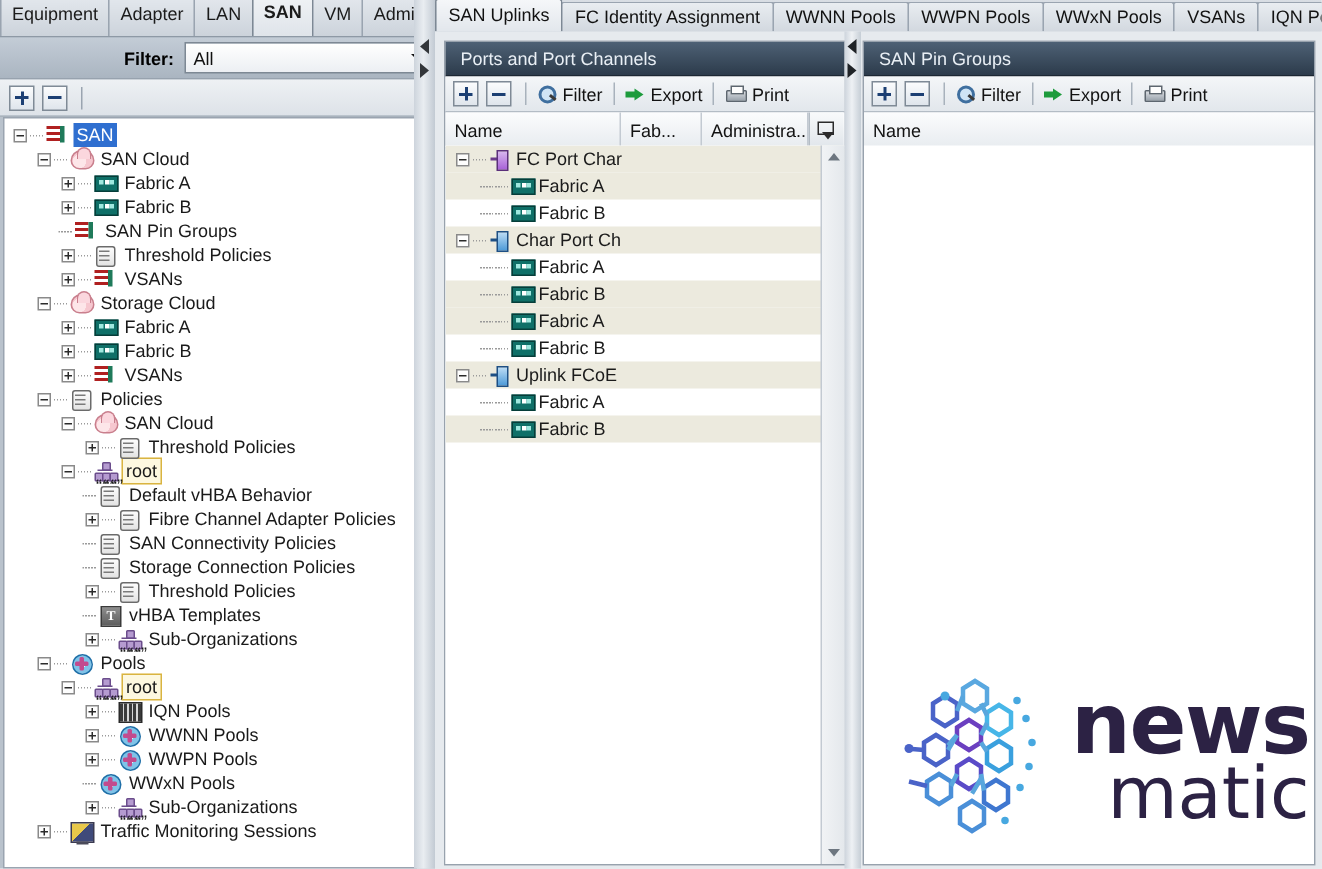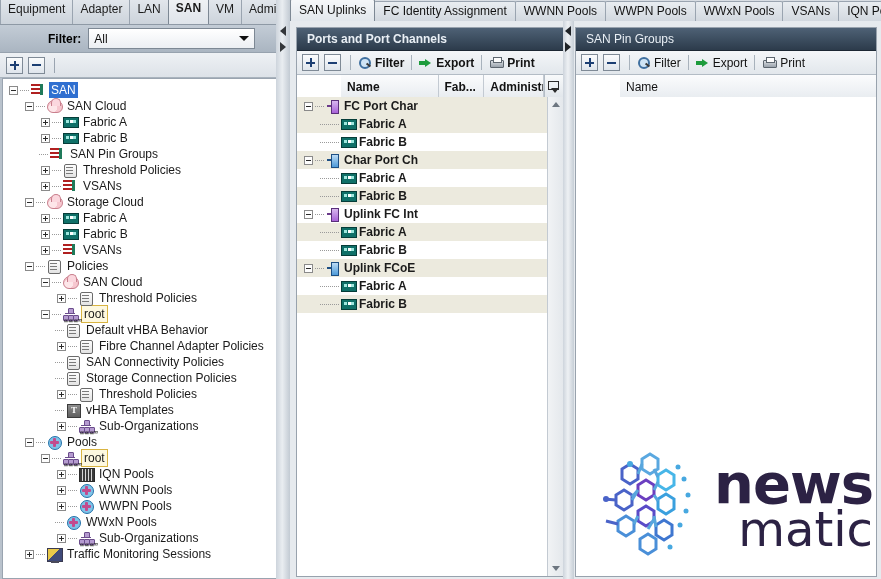--- a/index.html
+++ b/index.html
@@ -25,21 +25,21 @@
     border-radius:3px 3px 0 0;margin-right:-1px;
     white-space:nowrap;cursor:default;
   }
   .nav-tab.active{
     background:linear-gradient(#f3f5f7,#dfe4ea);
     height:23px;line-height:22px;font-weight:bold;border-color:#7d8894;
     position:relative;z-index:3;
   }
   .filter-bar{position:absolute;left:0;top:25px;width:290px;height:27px;
     background:linear-gradient(#c3ccd6,#aab5c1);
-    border-bottom:1px solid #97a2ae;display:flex;align-items:center;}
+    border-bottom:1px solid #97a2ae;display:flex;align-items:center;justify-content:flex-end;}
   .filter-label{font-weight:bold;font-size:12px;color:#000;margin-left:48px;margin-right:7px;}
   .filter-select{
     position:relative;width:165px;height:19px;
     background:linear-gradient(#ffffff,#eceff3);
     border:1px solid #7d8894;display:flex;align-items:center;
   }
   .filter-select .val{font-size:12px;color:#111;padding-left:5px;}
   .filter-arrow{
     position:absolute;right:2px;top:2px;width:16px;height:14px;
     display:flex;align-items:center;justify-content:center;
@@ -151,21 +151,21 @@
   .ico-export:before{content:"";position:absolute;left:0;top:4px;width:7px;height:4px;background:#1d9b3c;}
   .ico-export:after{content:"";position:absolute;left:6px;top:2px;border-top:4px solid transparent;
     border-bottom:4px solid transparent;border-left:6px solid #1d9b3c;}
   .ico-print{width:15px;height:12px;position:relative;display:inline-block;}
   .ico-print:before{content:"";position:absolute;left:1px;top:3px;width:12px;height:6px;
     background:linear-gradient(#d9dde2,#9aa3ac);border:1px solid #5d666f;border-radius:1px;}
   .ico-print:after{content:"";position:absolute;left:4px;top:0px;width:7px;height:4px;
     background:#fdfdfd;border:1px solid #5d666f;}
 
   .grid-head{height:23px;background:linear-gradient(#fbfcfd,#e8ecf0);
-    border-bottom:1px solid #b3bcc5;display:flex;align-items:stretch;position:relative;margin-left:44px;}
+    border-bottom:1px solid #b3bcc5;display:flex;align-items:stretch;position:relative;}
   .gh-cell{display:flex;align-items:center;padding-left:6px;font-size:12px;color:#121212;
     border-right:1px solid #c3cad2;box-sizing:border-box;overflow:hidden;white-space:nowrap;cursor:default;}
   .gh-chooser{width:22px;display:flex;align-items:center;justify-content:center;
     background:linear-gradient(#f8fafb,#e1e6eb);border-left:1px solid #b3bcc5;cursor:default;}
   .ico-chooser{width:12px;height:12px;position:relative;}
   .ico-chooser:before{content:"";position:absolute;left:0;top:0;width:11px;height:9px;border:1px solid #2b2b2b;box-sizing:border-box;}
   .ico-chooser:after{content:"";position:absolute;left:3px;top:7px;border-left:4px solid transparent;
     border-right:4px solid transparent;border-top:5px solid #2b2b2b;}
 
   .grid-body{position:absolute;left:0;right:0;top:69px;bottom:0;background:#ffffff;overflow:hidden;}
@@ -604,21 +604,21 @@
         <div class="wtab"><span>FC Identity Assignment</span></div>
         <div class="wtab"><span>WWNN Pools</span></div>
         <div class="wtab"><span>WWPN Pools</span></div>
         <div class="wtab"><span>WWxN Pools</span></div>
         <div class="wtab"><span>VSANs</span></div>
         <div class="wtab"><span>IQN Pools</span></div>
       </div>
 
     <div class="content">
 
-      <div class="panel" style="left:6px;top:6px;width:266px;height:548px;font-weight:bold;">
+      <div class="panel" style="left:6px;top:6px;width:266px;height:548px;">
         <div class="panel-title">Ports and Port Channels</div>
 
         <div class="panel-toolbar">
           <div class="tb-btn">
             <span class="plus h"></span>
               <span class="plus v"></span>
           </div>
           <div class="tb-btn">
             <span class="minus h"></span>
           </div>
@@ -723,32 +723,20 @@
               <span class="dots"></span>
               <span class="dots"></span>
               <span class="ico">
                 <span class="ic-sw">
                   <b></b>
                   <b></b>
                   <b></b>
                 </span>
               </span>
               <span class="lbl">Fabric B</span>
-            </div>
-            <div class="grow">
-              <span style="flex: 0 0 5px; height: 18px;"></span>
-              <span class="twist box"></span>
-              <span class="dots"></span>
-              <span class="ico">
-                <span class="ic-port">
-                  <s></s>
-                  <em></em>
-                </span>
-              </span>
-              <span class="lbl">Uplink FC Int</span>
             </div>
             <div class="grow alt">
               <span style="flex: 0 0 23px; height: 18px;"></span>
               <span class="dots"></span>
               <span class="dots"></span>
               <span class="ico">
                 <span class="ic-sw">
                   <b></b>
                   <b></b>
                   <b></b>

